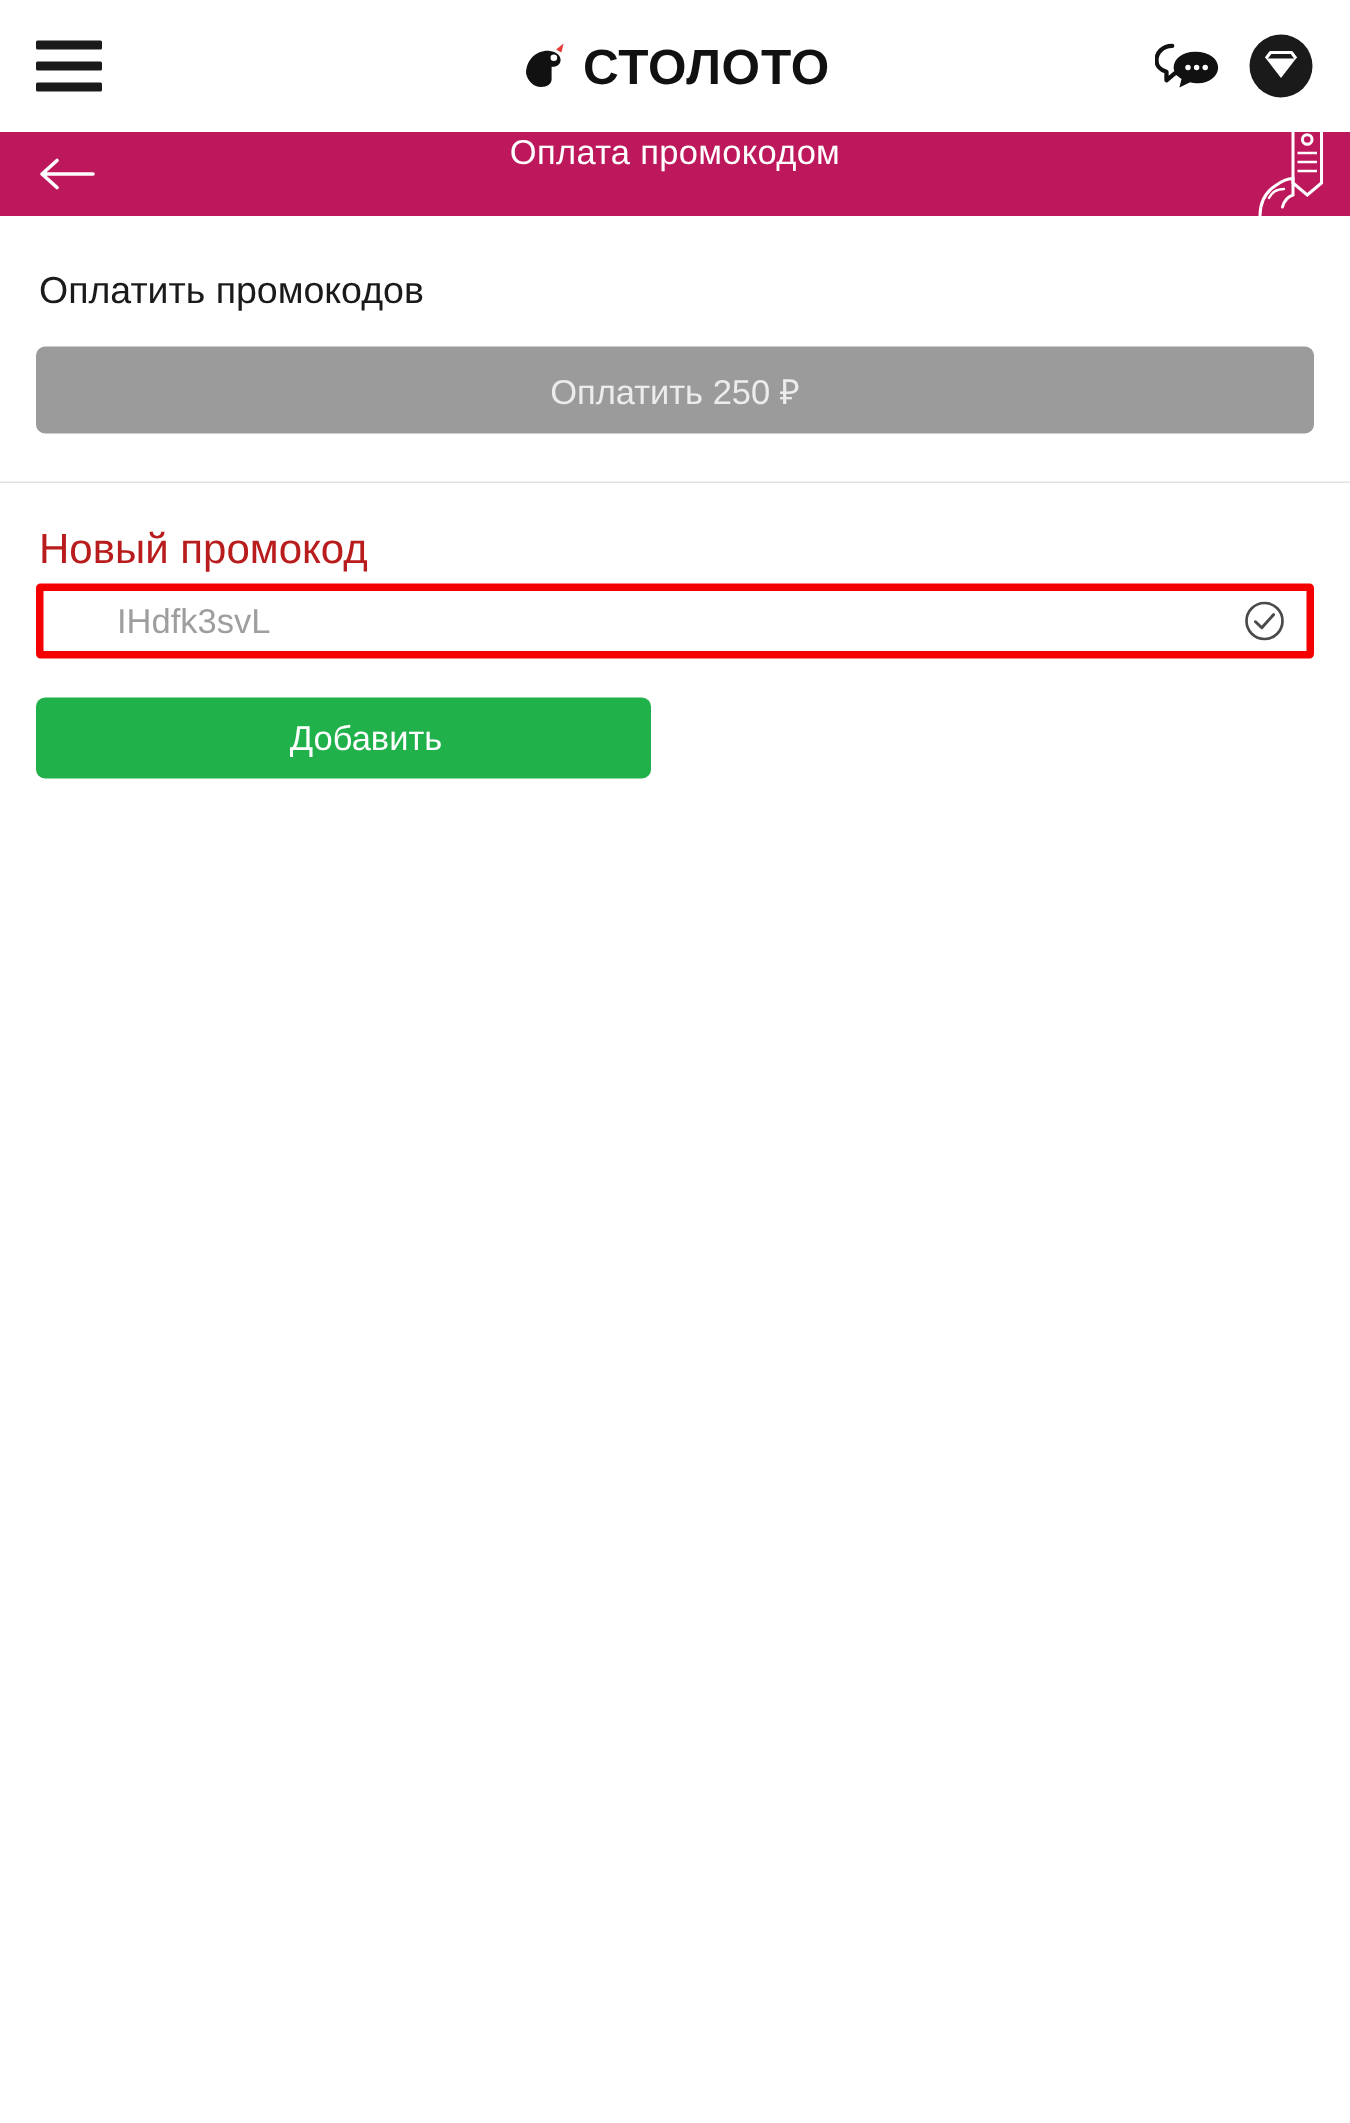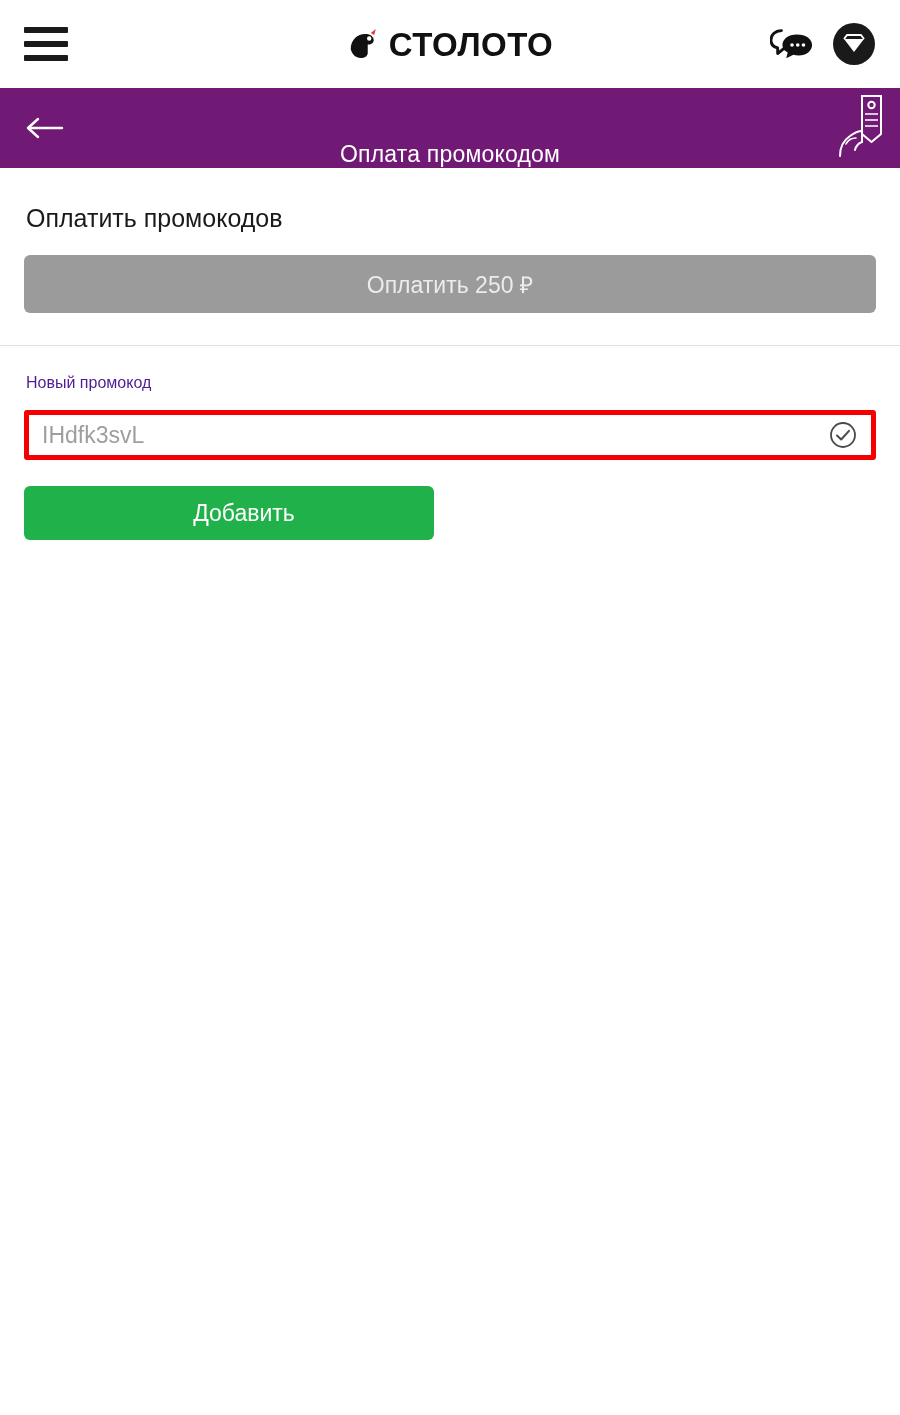--- a/index.html
+++ b/index.html
@@ -88,24 +88,24 @@
     border-radius: 50%;
     background: #1a1a1a;
     display: flex;
     align-items: center;
     justify-content: center;
   }
 
   
   .subheader {
     position: relative;
-    height: 80px;
-    background: #701a75;
-    display: flex;
-    align-items: flex-end;
+    height: 56px;
+    background: #be185d;
+    display: flex;
+    align-items: flex-start;
     justify-content: center;
   }
   .back-arrow {
     position: absolute;
     left: 26px;
     top: 50%;
     transform: translateY(-50%);
     width: 38px;
     height: 26px;
     cursor: pointer;
@@ -148,34 +148,35 @@
     align-items: center;
     justify-content: center;
     cursor: default;
   }
   .divider {
     height: 1px;
     background: #e2e2e2;
     margin: 32px -24px 0 -24px;
   }
   .field-label {
-    font-size: 16px;
-    color: #4c1d95;
-    margin: 28px 0 18px 2px;
+    font-size: 28px;
+    color: #b91c1c;
+    margin: 28px 0 7px 2px;
   }
   .input-wrap {
     position: relative;
     width: 100%;
     box-sizing: border-box;
     border: 5px solid #f40000;
     border-radius: 3px;
     background: #ffffff;
     height: 50px;
     display: flex;
     align-items: center;
+    padding-left: 36px;
   }
   .promo-input {
     flex: 1;
     border: none;
     outline: none;
     font-size: 23px;
     color: #1a1a1a;
     font-family: "Liberation Sans", sans-serif;
     padding: 0 50px 0 13px;
     background: transparent;

